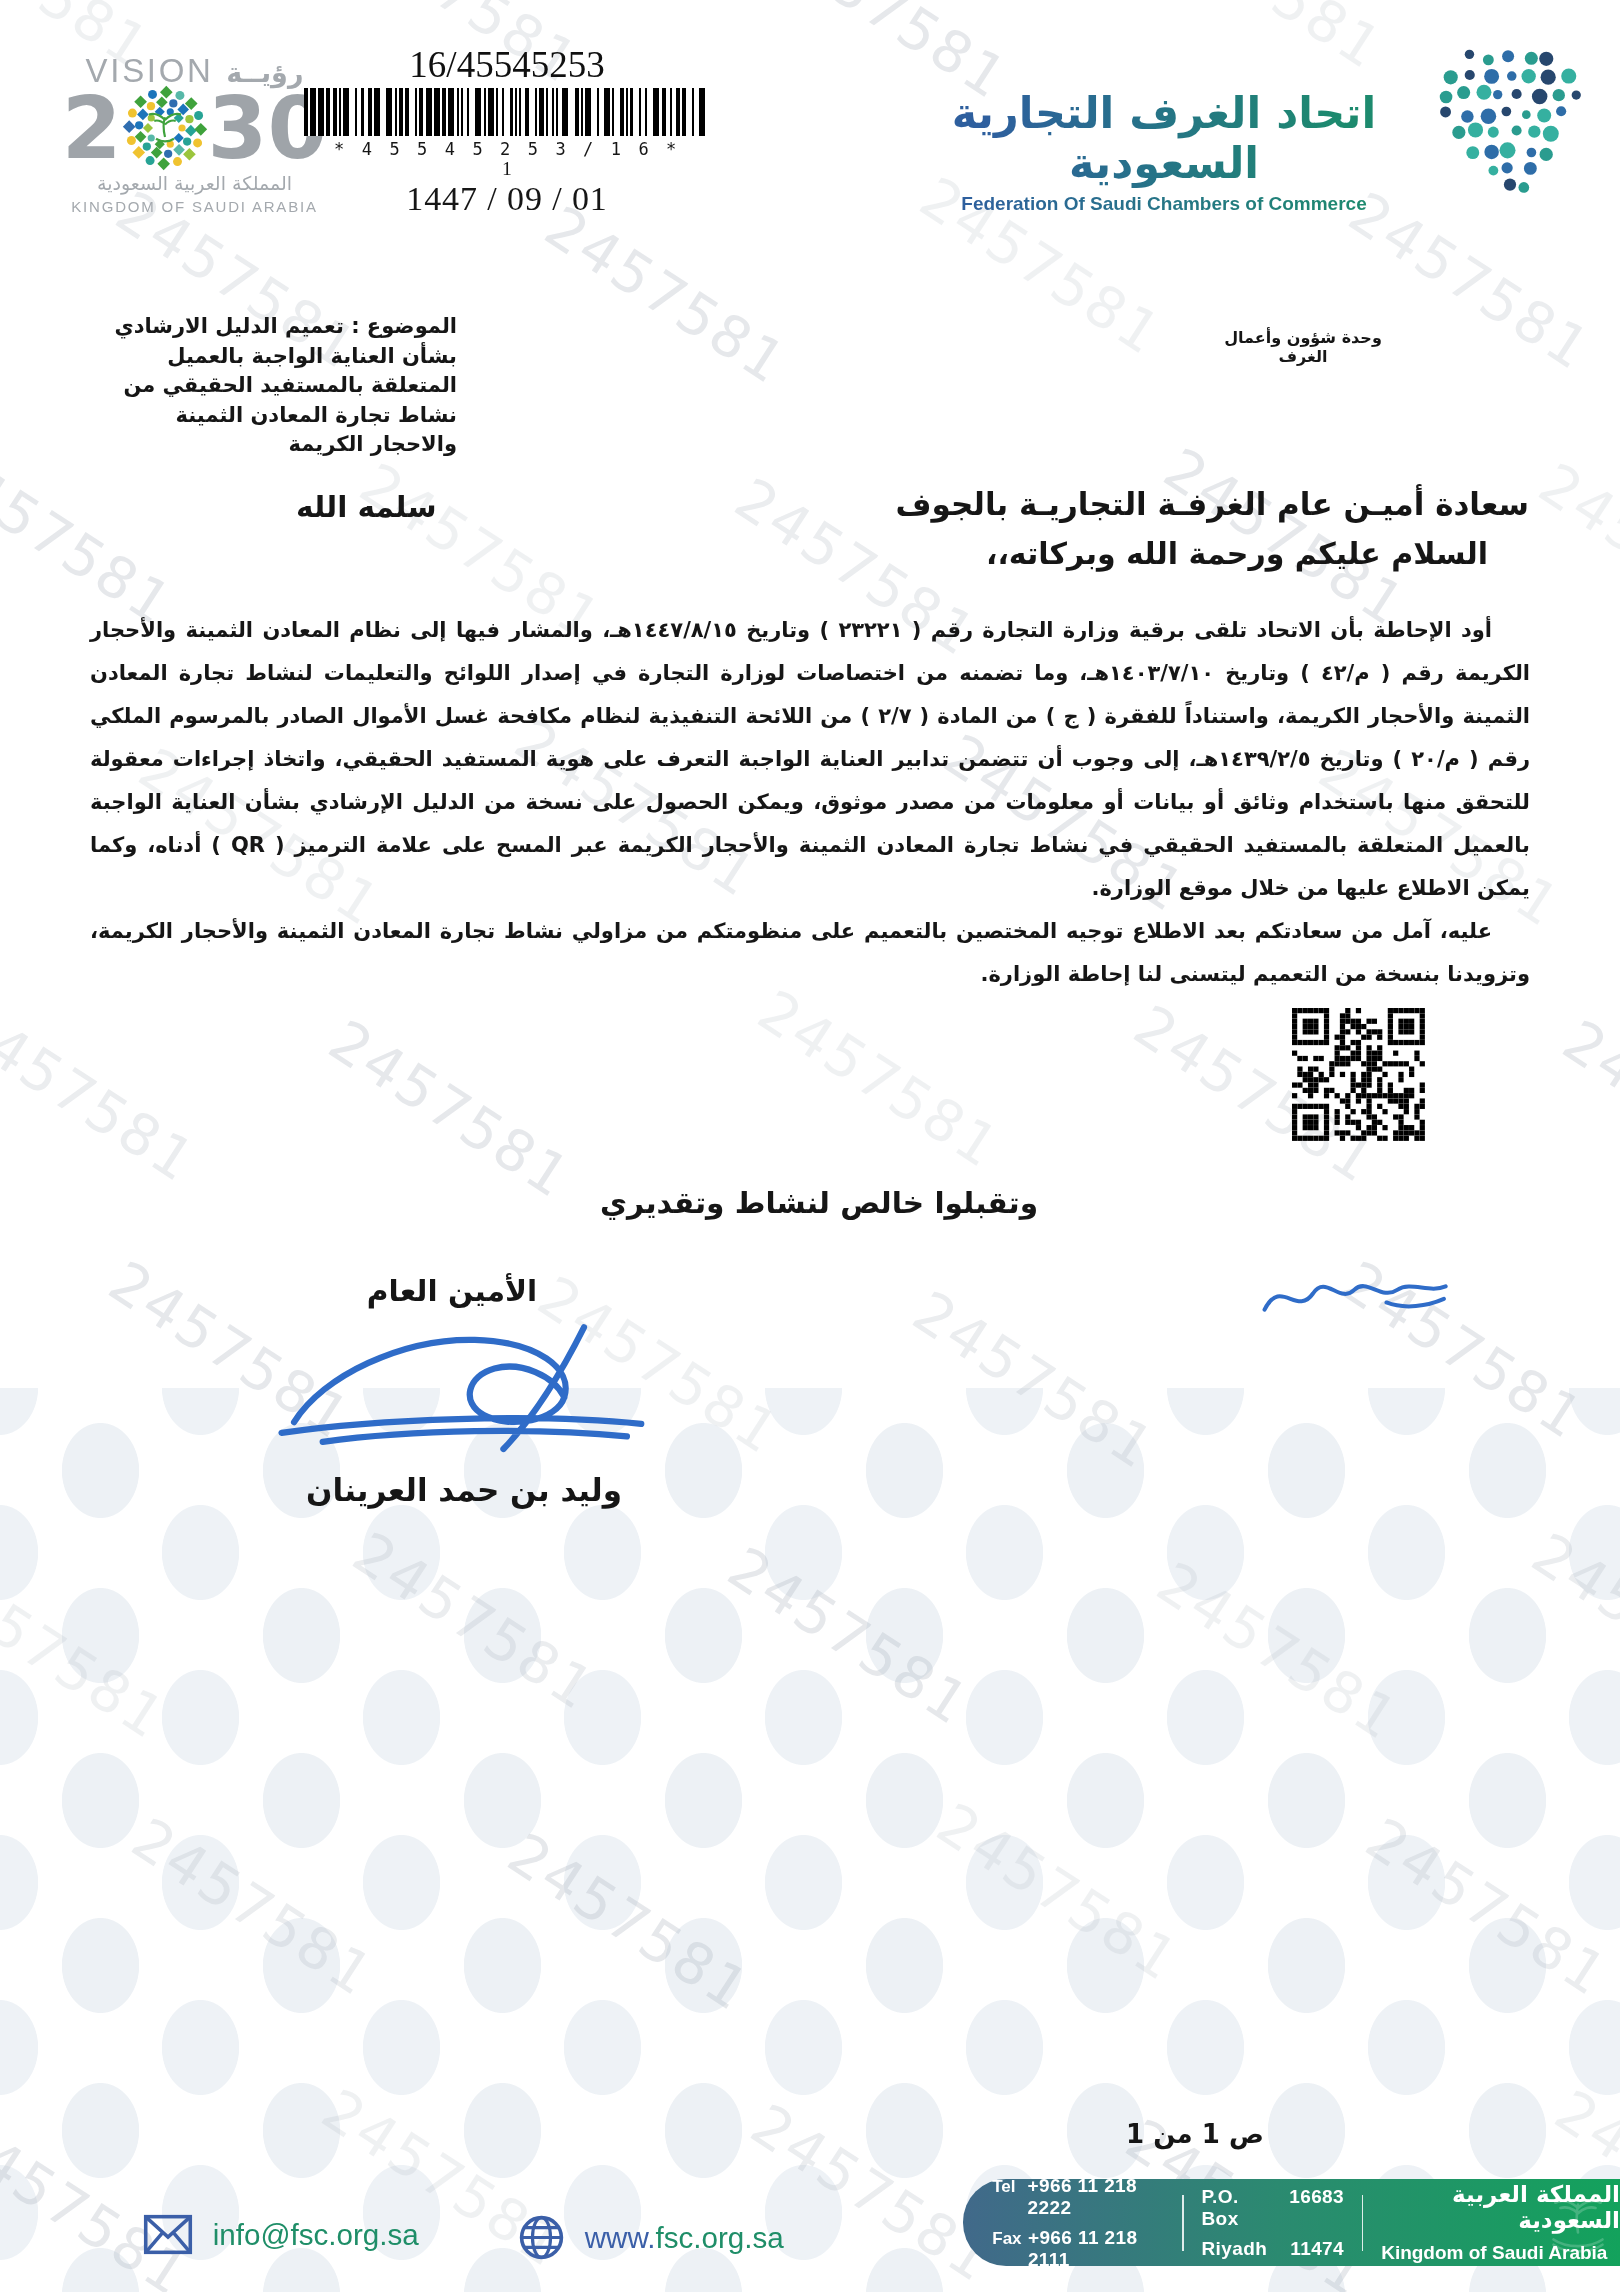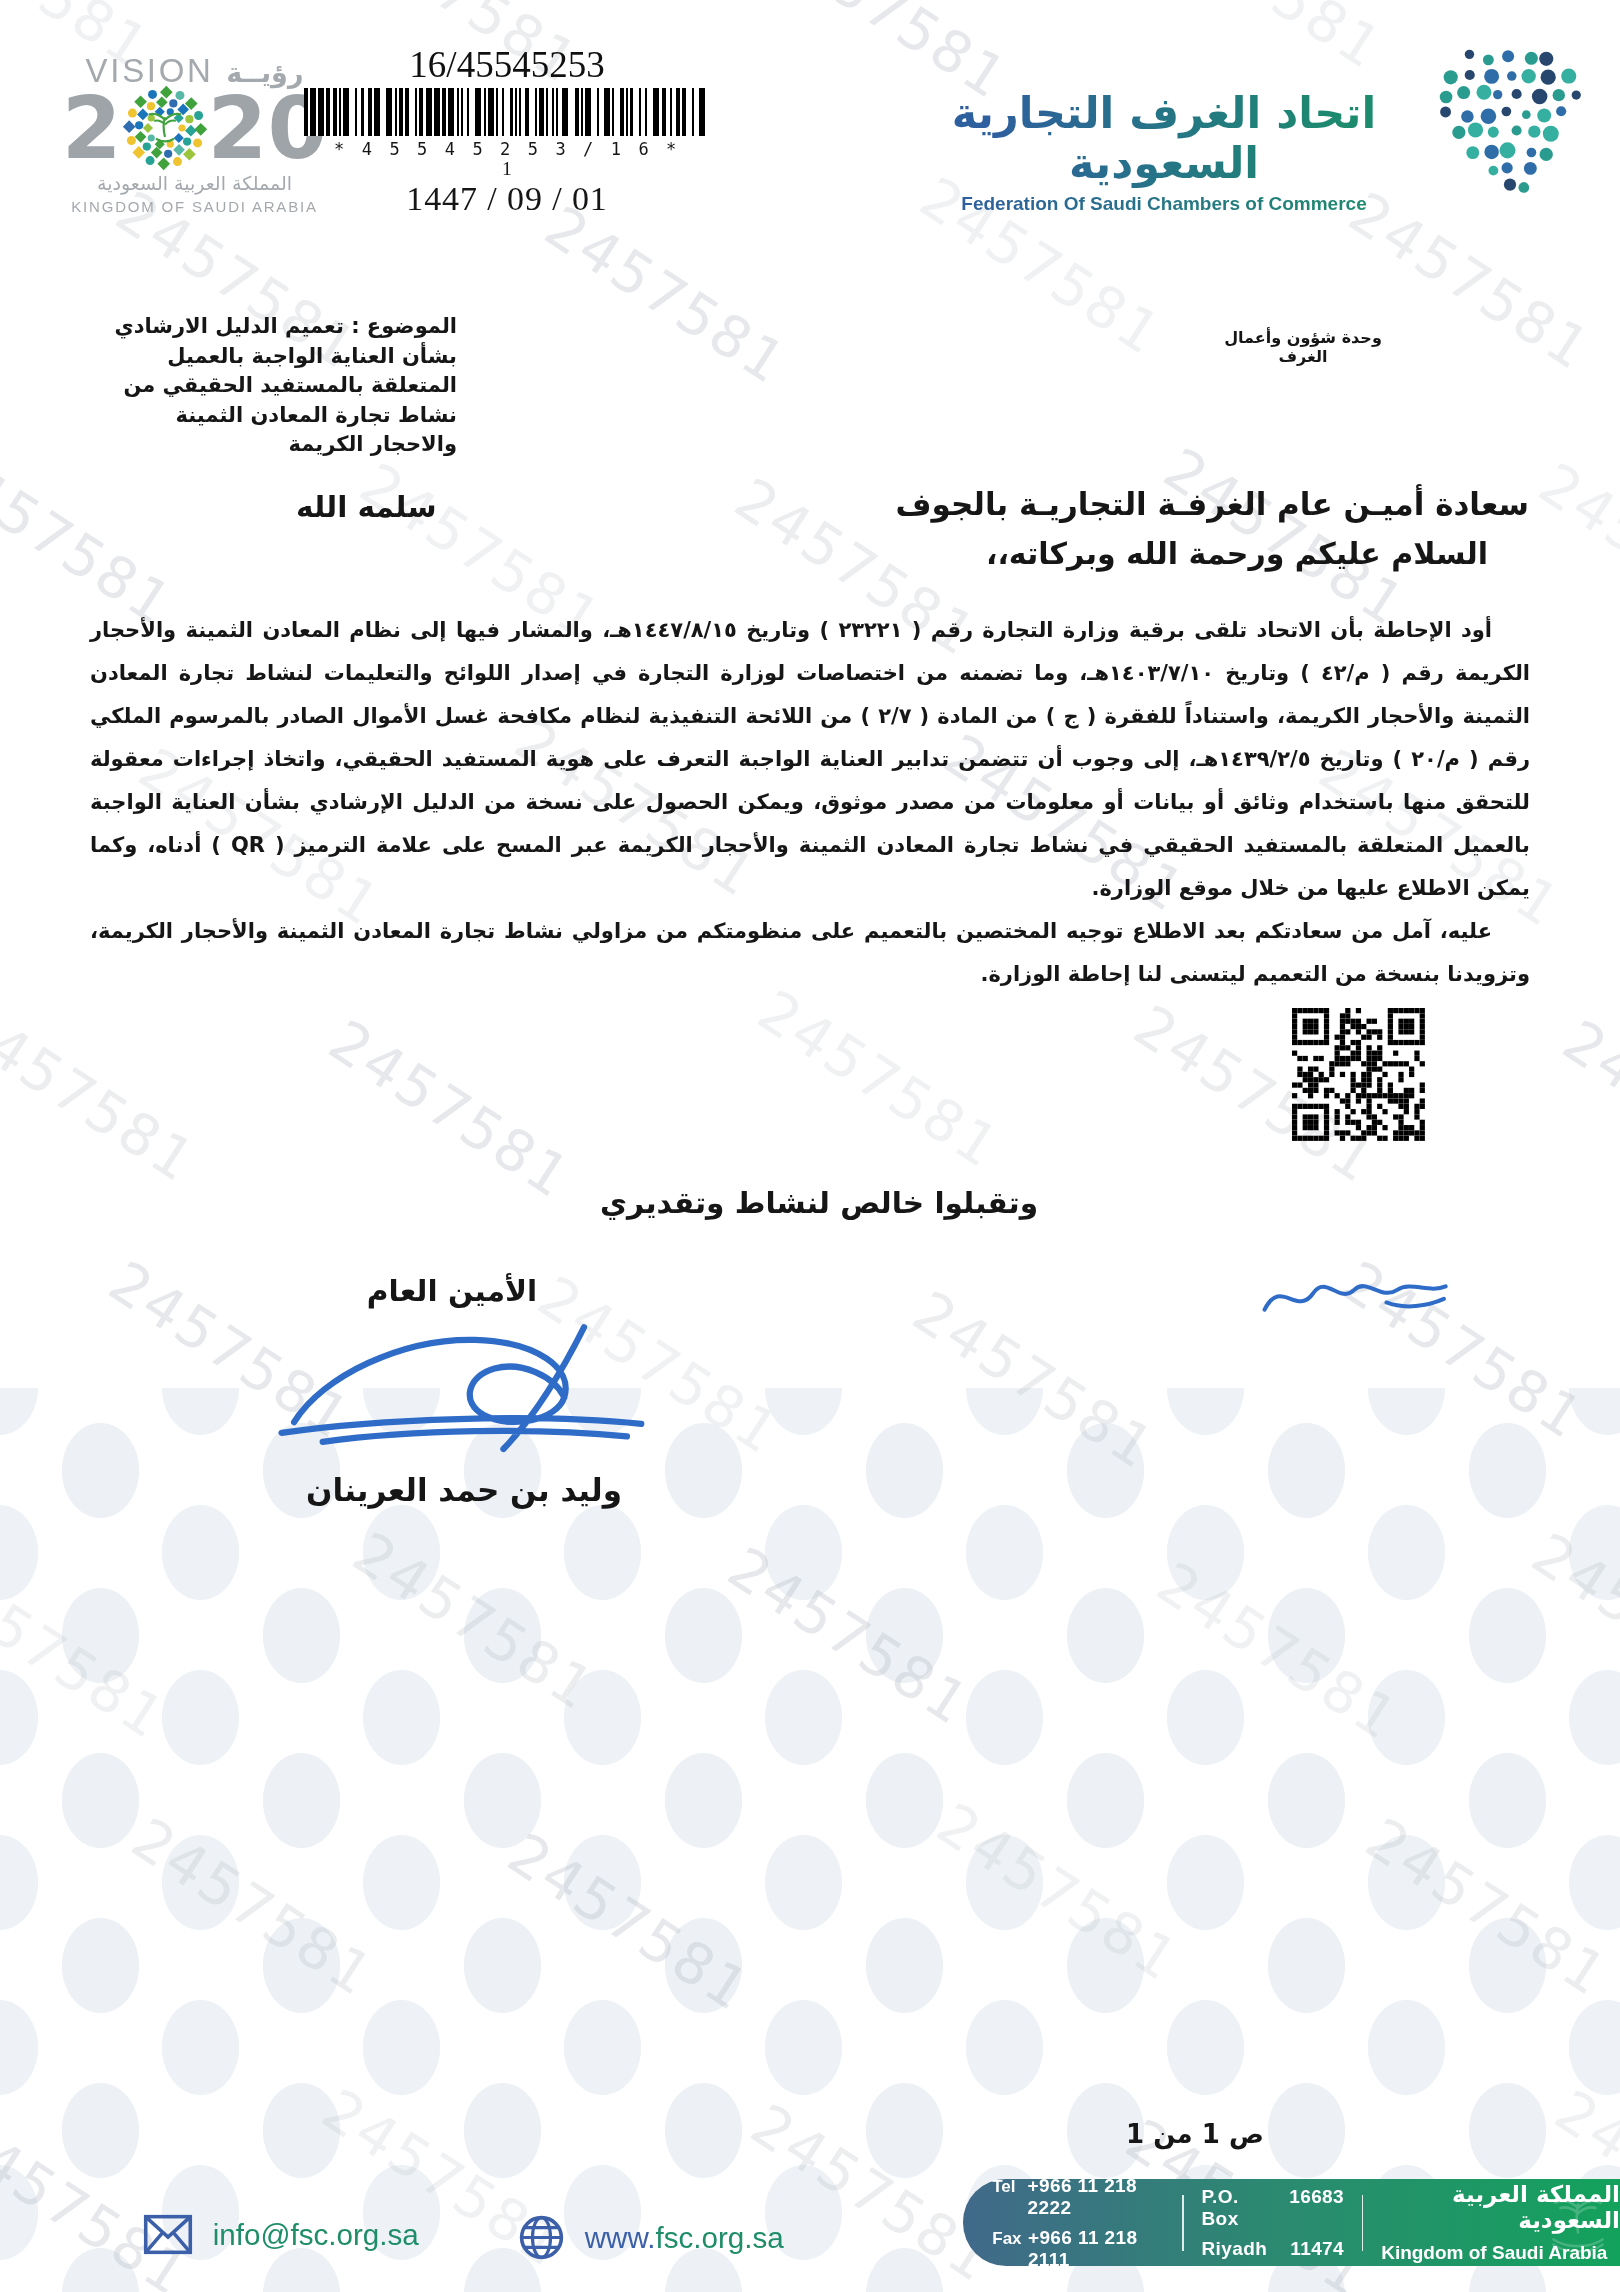--- a/index.html
+++ b/index.html
@@ -168,21 +168,21 @@
           <circle cx="64.64587346188569" cy="11.62810292697273" r="5" fill="#57b8a8"></circle>
           <rect x="72.29770420574484" y="15.766848726732313" width="10" height="10" transform="rotate(45 77.29770420574484 20.766848726732313)" fill="#3fa23c"></rect>
           <circle cx="85.48922506862928" cy="34.05159493871584" r="5" fill="#27a395"></circle>
           <rect x="82.97335125548645" y="44.45985937867313" width="10" height="10" transform="rotate(45 87.97335125548645 49.45985937867313)" fill="#3fa23c"></rect>
           <circle cx="84.37189707302727" cy="64.64587346188569" r="5" fill="#f0c330"></circle>
           <rect x="70.23315127326768" y="72.29770420574484" width="10" height="10" transform="rotate(45 75.23315127326768 77.29770420574484)" fill="#9bc53d"></rect>
           <circle cx="61.94840506128416" cy="85.48922506862928" r="5" fill="#f0c330"></circle>
           <rect x="41.54014062132687" y="82.97335125548645" width="10" height="10" transform="rotate(45 46.54014062132687 87.97335125548645)" fill="#3fa23c"></rect>
           <path d="M48,58 C46,50 46,42 48,36 M48,39 C42,33 36,31 30,33 M48,39 C54,33 60,31 66,33 M48,44 C44,40 40,39 36,40 M48,44 C52,40 56,39 60,40 M38,60 C44,64 52,64 58,60" fill="none" stroke="#3fa23c" stroke-width="2.4"></path>
         </svg>
-      <span>20</span>
+      <span>30</span>
     </div>
     <div id="vision-kingdom-ar">المملكة العربية السعودية</div>
     <div id="vision-kingdom-en">KINGDOM OF SAUDI ARABIA</div>
   </div>
 
   <div class="abs content" id="barcode-block">
     <div id="serial-number">16/45545253</div>
     <div id="barcode">
         <div style="width: 4.1px; background: rgb(0, 0, 0);"></div>
         <div style="width: 2.1px; background: rgb(255, 255, 255);"></div>

